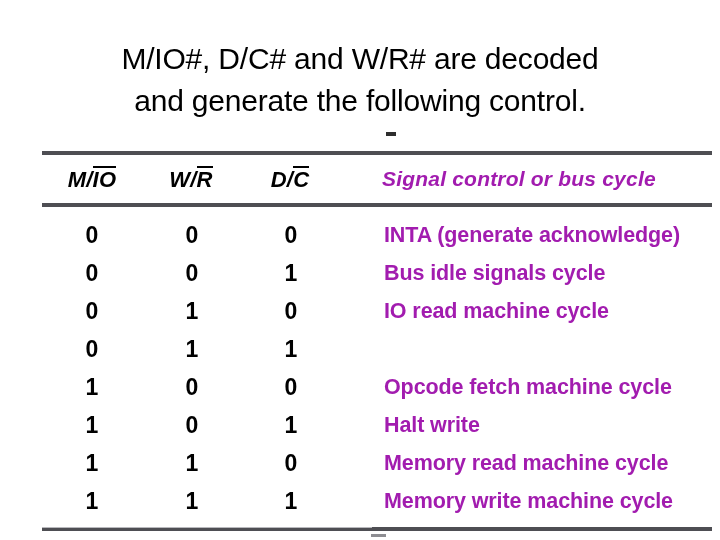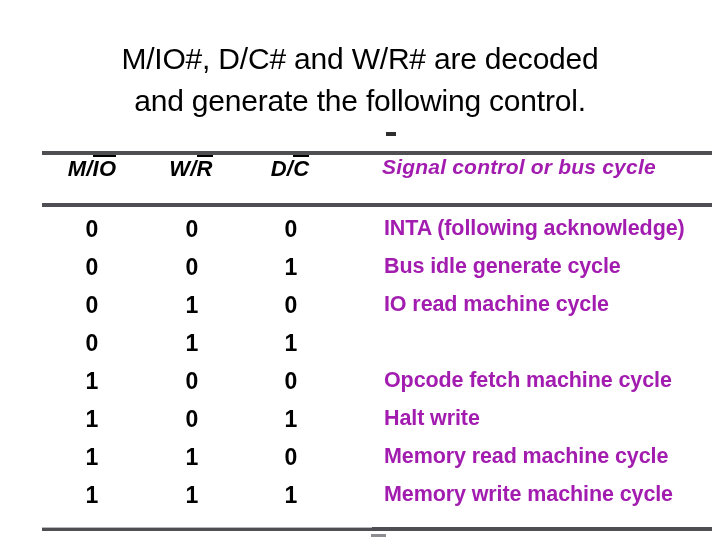--- a/index.html
+++ b/index.html
@@ -74,21 +74,21 @@
     position: relative;
     top: 0;
     width: 330px;
     height: 1px;
     background: #b9b9bd;
   }
 
   
   .trow {
     display: flex;
-    align-items: flex-start;
+    align-items: center;
     height: 38px;
   }
   .trow.header-row {
     height: 48px;
   }
 
   .c-bit {
     flex: 0 0 auto;
     text-align: center;
     color: #000000;
@@ -163,28 +163,28 @@
   </div>
 
   <div class="rule rule-header"></div>
 
   <div class="body-rows">
 
     <div class="trow data-row">
       <div class="c-bit c-1">0</div>
       <div class="c-bit c-2">0</div>
       <div class="c-bit c-3">0</div>
-      <div class="c-desc">INTA (following acknowledge)</div>
-    </div>
-
-    <div class="trow data-row">
-      <div class="c-bit c-1">0</div>
-      <div class="c-bit c-2">0</div>
-      <div class="c-bit c-3">1</div>
-      <div class="c-desc">Bus idle generate cycle</div>
+      <div class="c-desc">INTA (generate acknowledge)</div>
+    </div>
+
+    <div class="trow data-row">
+      <div class="c-bit c-1">0</div>
+      <div class="c-bit c-2">0</div>
+      <div class="c-bit c-3">1</div>
+      <div class="c-desc">Bus idle signals cycle</div>
     </div>
 
     <div class="trow data-row">
       <div class="c-bit c-1">0</div>
       <div class="c-bit c-2">1</div>
       <div class="c-bit c-3">0</div>
       <div class="c-desc">IO read machine cycle</div>
     </div>
 
     <div class="trow data-row">

